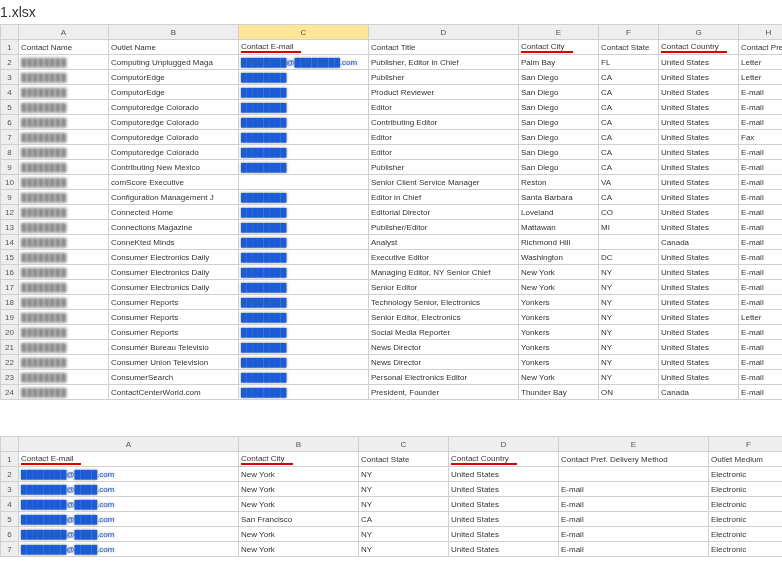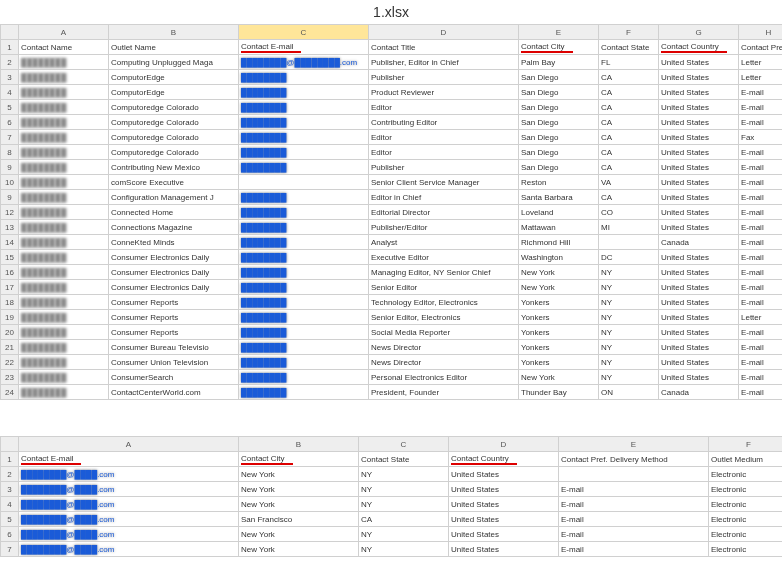--- a/index.html
+++ b/index.html
@@ -1,16 +1,16 @@
 <!DOCTYPE html>
 <html><head>
 <meta charset="utf-8">
 <style>
   body{margin:0;font-family:Arial,Helvetica,sans-serif;background:#fff;color:#333;font-size:8px;width:782px}
-  .title{text-align:center;font-size:14px;padding:4px 12px}
+  .title{text-align:left;font-size:14px;padding:4px 0}
   table{border-collapse:collapse;width:100%;table-layout:fixed}
   th,td{border:1px solid #d0d0d0;padding:1px 2px;overflow:hidden;white-space:nowrap;text-overflow:clip;height:12px;font-weight:normal;text-align:left}
   .rownum{background:#eee;text-align:center;width:18px;color:#555}
   .colhead{background:#eee;text-align:center;color:#555}
   .sel{background:#ffe699}
   .underline-red{border-bottom:2px solid #d00;display:inline-block;padding-right:8px}
   .blur{color:transparent;text-shadow:0 0 3px #888}
   .link{color:#1a5bd8}
   .spacer{height:36px}
   .wrap{position:relative}
@@ -233,21 +233,21 @@
           <td class="">New York</td>
           <td class="">NY</td>
           <td class="">United States</td>
           <td class="">E-mail</td>
         </tr>
         <tr>
           <th class="rownum">18</th>
           <td class="blur">████████</td>
           <td class="">Consumer Reports</td>
           <td class="blur link">████████</td>
-          <td class="">Technology Editor, Electronics</td>
+          <td class="">Technology Senior, Electronics</td>
           <td class="">Yonkers</td>
           <td class="">NY</td>
           <td class="">United States</td>
           <td class="">E-mail</td>
         </tr>
         <tr>
           <th class="rownum">19</th>
           <td class="blur">████████</td>
           <td class="">Consumer Reports</td>
           <td class="blur link">████████</td>

